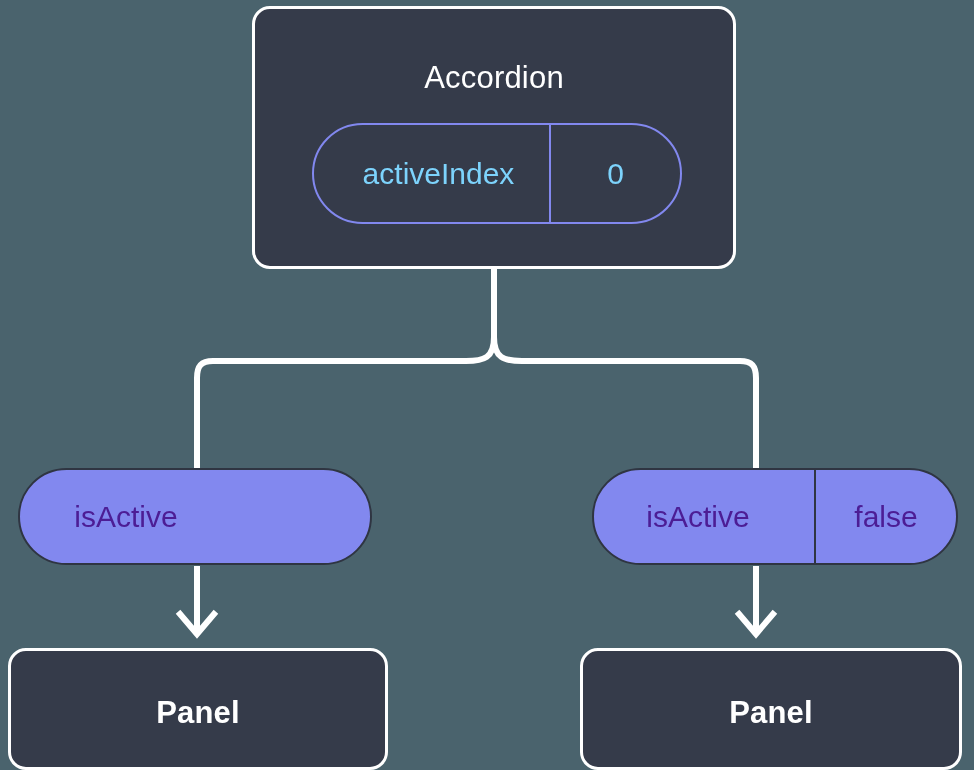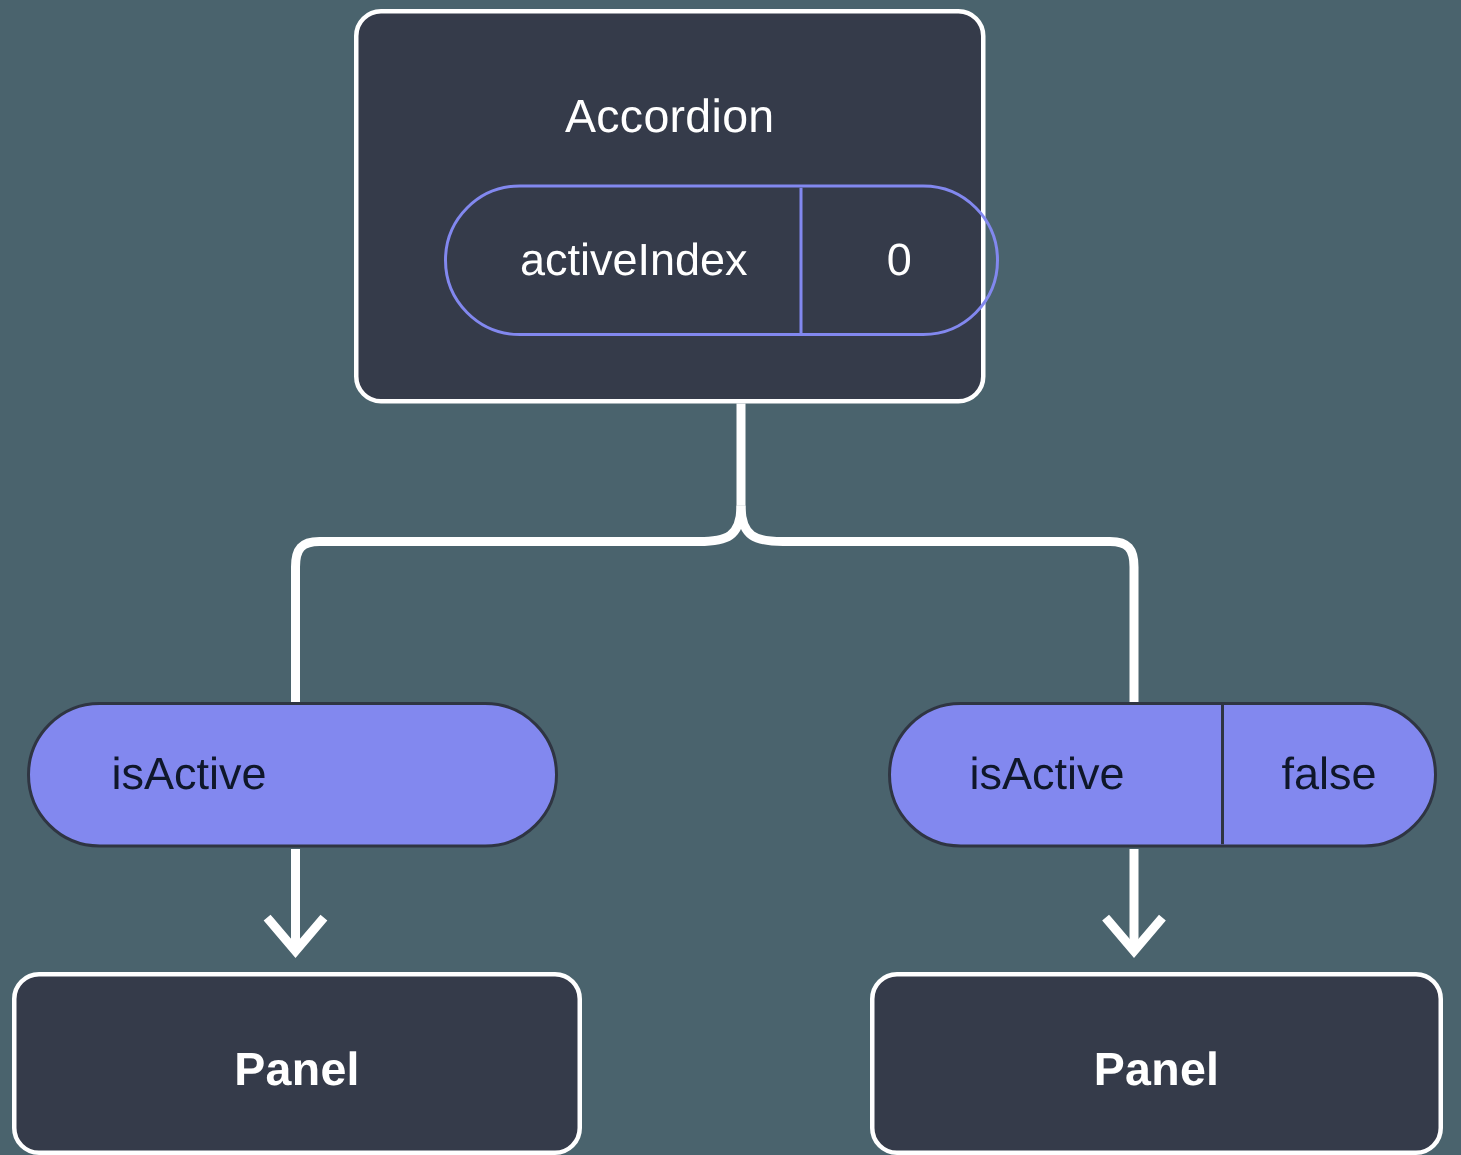--- a/index.html
+++ b/index.html
@@ -32,23 +32,23 @@
 
   
   .card {
     position: absolute;
     box-sizing: border-box;
     background: #353b4a;
     border: 3px solid #ffffff;
     border-radius: 18px;
   }
   #accordion-card {
-    left: 236px;
+    left: 252px;
     top: 6px;
-    width: 421px;
+    width: 484px;
     height: 263px;
   }
   #panel-left-card {
     left: 8px;
     top: 648px;
     width: 380px;
     height: 122px;
     border-bottom-left-radius: 18px;
     border-bottom-right-radius: 18px;
   }
@@ -88,21 +88,21 @@
     left: 57px;
     top: 114px;
     width: 370px;
     height: 101px;
   }
   .pill-outline .pill-key,
   .pill-outline .pill-val {
     display: flex;
     align-items: center;
     justify-content: center;
-    color: #ffffff;
+    color: #7dd3fc;
     font-size: 30px;
     white-space: nowrap;
   }
   .pill-outline .pill-key {
     flex: 0 0 235px;
     padding-left: 14px;
     box-sizing: border-box;
   }
   .pill-outline .pill-val {
     flex: 1 1 auto;
@@ -130,21 +130,21 @@
     left: 592px;
     top: 468px;
     width: 366px;
     height: 97px;
   }
   .pill-filled .pill-key,
   .pill-filled .pill-val {
     display: flex;
     align-items: center;
     justify-content: center;
-    color: #0f172a;
+    color: #4c1d95;
     font-size: 30px;
     white-space: nowrap;
   }
   #pill-active-true .pill-key { flex: 0 0 212px; }
   #pill-active-true .pill-val { flex: 1 1 auto; border-left: 2px solid #2f3542; }
   #pill-active-false .pill-key { flex: 0 0 208px; }
   #pill-active-false .pill-val { flex: 1 1 auto; border-left: 2px solid #2f3542; margin-left: 12px; }
 </style>
 </head>
 <body>

